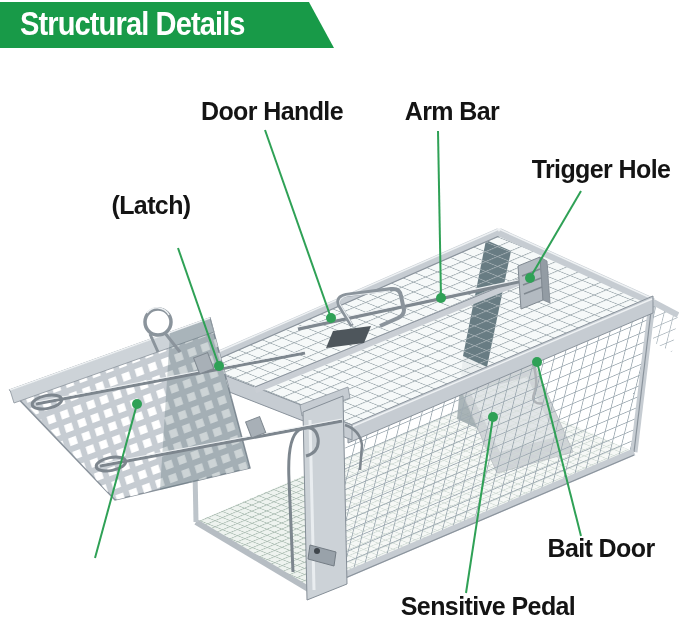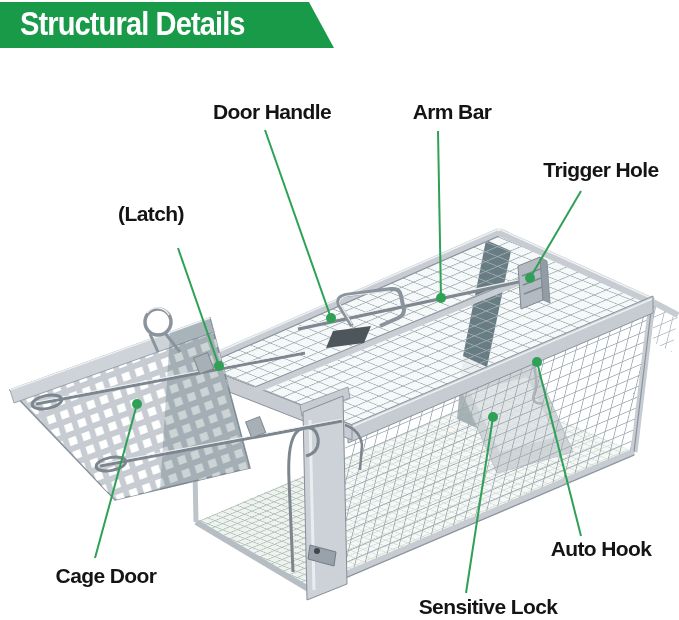--- a/index.html
+++ b/index.html
@@ -4,23 +4,23 @@
 <style>
   html,body{margin:0;padding:0;background:#fff;}
   #stage{position:relative;width:679px;height:620px;background:#ffffff;overflow:hidden;
          font-family:"Liberation Sans","DejaVu Sans",sans-serif;}
   #art{position:absolute;left:0;top:0;width:679px;height:620px;}
   .banner{position:absolute;left:0;top:2px;width:334px;height:46px;background:#189a48;
           clip-path:polygon(0 0,92.5% 0,100% 100%,0 100%);}
   .banner-title{position:absolute;left:20px;top:0;height:46px;line-height:47px;color:#ffffff;
           font-size:33px;font-weight:bold;letter-spacing:-1px;white-space:nowrap;
           transform:scaleX(.88);transform-origin:left center;}
-  .callout{position:absolute;transform:translateX(-50%);color:#141414;font-size:21px;
+  .callout{position:absolute;transform:translateX(-50%);color:#141414;font-size:25px;
           font-weight:bold;letter-spacing:-.6px;white-space:nowrap;text-align:center;line-height:25px;}
-  .callout .l2{display:block;margin-top:8px;}
+  .callout .l2{display:block;}
 </style>
 </head>
 <body>
 
 <div id="stage">
 
   <svg id="art" viewBox="0 0 679 620">
     <defs>
       <pattern id="meshTop" width="13" height="13" patternUnits="userSpaceOnUse" patternTransform="matrix(0.92,-0.39,0.93,0.37,0,0)">
         <path d="M0.5,0 V13 M0,0.5 H13" stroke="#a3aeb3" stroke-width="1.1" fill="none"></path>
@@ -155,17 +155,16 @@
 
   <div class="banner"></div>
   <div class="banner-title">Structural Details</div>
 
   <div class="callout" style="left:272px;top:99px">Door Handle</div>
   <div class="callout" style="left:601px;top:157px">Trigger Hole</div>
   <div class="callout" style="left:452px;top:99px">Arm Bar</div>
   <div class="callout" style="left:151px;top:193px">
     <span class="l2">(Latch)</span>
   </div>
-  <div class="callout" style="left:106px;top:563px">Cage Door</div>
-  <div class="callout" style="left:601px;top:536px">Auto Hook</div>
-  <div class="callout" style="left:488px;top:594px">Sensitive Lock</div>
+  <div class="callout" style="left:601px;top:536px">Bait Door</div>
+  <div class="callout" style="left:488px;top:594px">Sensitive Pedal</div>
 
 </div>
 
 </body></html>

